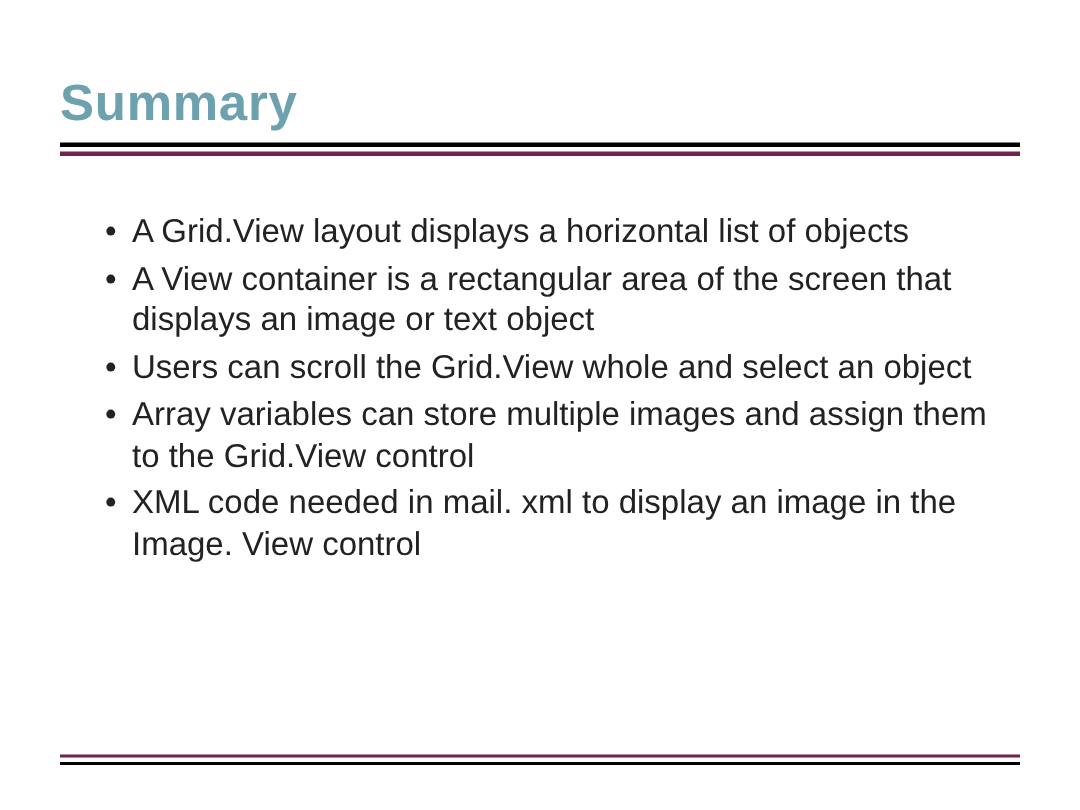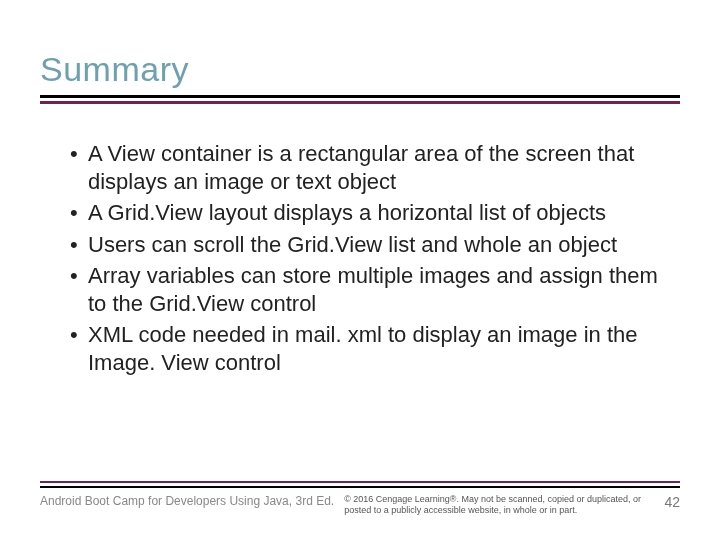--- a/index.html
+++ b/index.html
@@ -13,21 +13,21 @@
   }
   .slide {
     position: relative;
     box-sizing: border-box;
     width: 720px;
     height: 540px;
     padding: 50px 40px 0 40px;
   }
   .title {
     font-size: 34px;
-    font-weight: normal;
+    font-weight: bold;
     color: #6ea1ae;
     margin: 0 0 6px 0;
     letter-spacing: 0.5px;
   }
   .rule-top {
     height: 3px;
     background: #000;
     margin-bottom: 3px;
   }
   .rule-mid {
@@ -105,31 +105,26 @@
 <body>
 
 <div class="slide">
 
   <div class="title">Summary</div>
   <div class="rule-top"></div>
   <div class="rule-mid"></div>
 
   <div class="body">
     <ul class="bullets">
+      <li>A Grid.View layout displays a horizontal list of objects</li>
       <li>A View container is a rectangular area of the screen that displays an image or text object</li>
-      <li>A Grid.View layout displays a horizontal list of objects</li>
-      <li>Users can scroll the Grid.View list and whole an object</li>
+      <li>Users can scroll the Grid.View whole and select an object</li>
       <li>Array variables can store multiple images and assign them to the Grid.View control</li>
       <li>XML code needed in mail. xml to display an image in the Image. View control</li>
     </ul>
   </div>
 
   <div class="footer">
     <div class="footer-rule-top"></div>
     <div class="footer-rule-bot"></div>
-    <div class="footer-row">
-      <div class="footer-left">Android Boot Camp for Developers Using Java, 3rd Ed.</div>
-      <div class="footer-center">© 2016 Cengage Learning®. May not be scanned, copied or duplicated, or posted to a publicly accessible website, in whole or in part.</div>
-      <div class="footer-right">42</div>
-    </div>
   </div>
 
 </div>
 
 </body></html>

